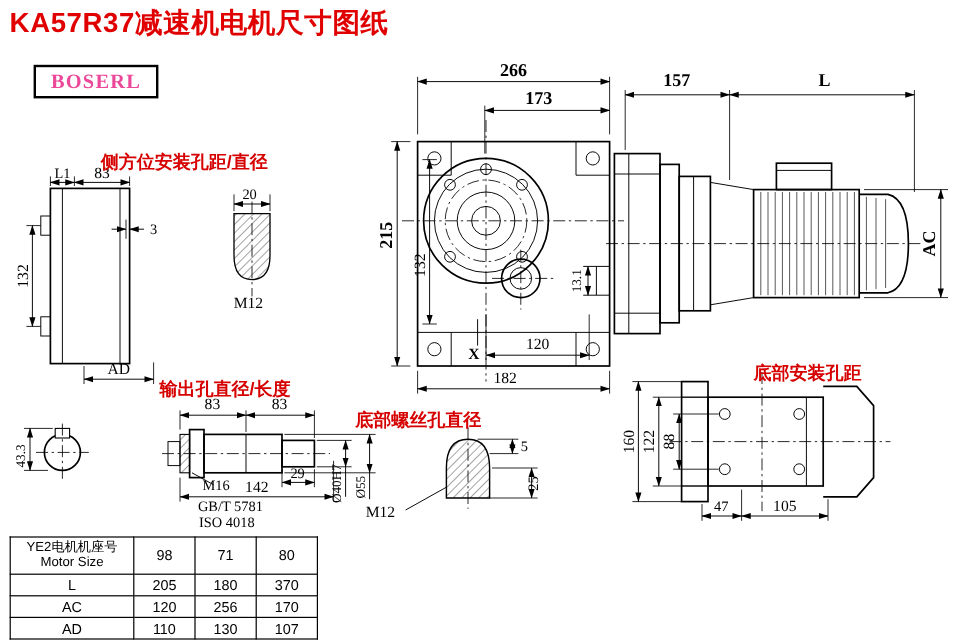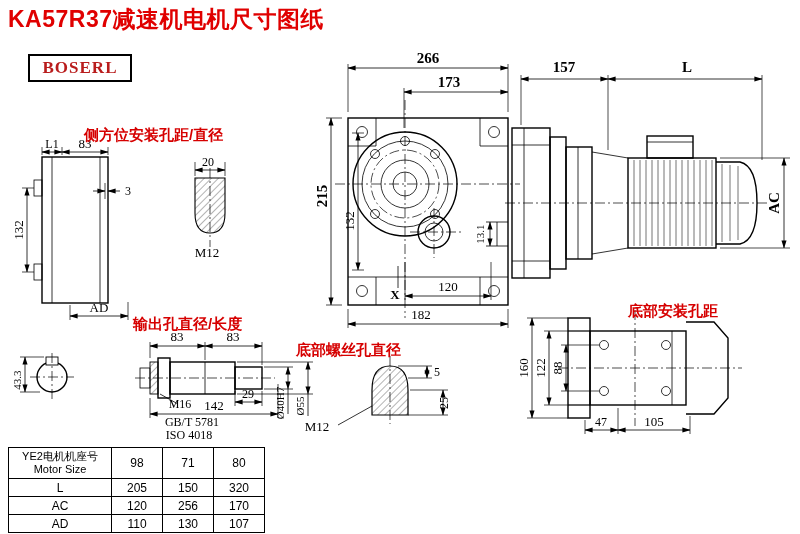--- a/index.html
+++ b/index.html
@@ -3,21 +3,21 @@
 <meta charset="utf-8">
 <style>
   html,body{margin:0;padding:0;background:#fff;}
   .canvas{position:relative;width:800px;height:534px;background:#fff;overflow:hidden;
           font-family:"Liberation Sans",sans-serif;}
   .page-title{position:absolute;left:8px;top:4px;margin:0;font-size:23px;font-weight:bold;
               color:#e00000;letter-spacing:.5px;white-space:nowrap;}
   .logo{position:absolute;left:28px;top:54px;width:100px;height:24px;border:2px solid #000;
         display:flex;align-items:center;justify-content:center;background:#fff;}
   .logo span{font-family:"Liberation Serif",serif;font-weight:bold;font-size:17px;
-             color:#b91c1c;letter-spacing:1px;}
+             color:#ec4899;letter-spacing:1px;}
   svg.draw{position:absolute;left:0;top:0;}
   
   .ol{fill:none;stroke:#000;stroke-width:1.4;}
   .tn{fill:none;stroke:#000;stroke-width:.8;}
   .fin{fill:none;stroke:#000;stroke-width:.55;}
   .cl{fill:none;stroke:#000;stroke-width:.7;stroke-dasharray:10 3 2 3;}
   .dim{fill:none;stroke:#000;stroke-width:.8;}
   .ext{fill:none;stroke:#000;stroke-width:.7;}
   .dtx{font-family:"Liberation Serif",serif;font-size:13px;fill:#000;text-anchor:middle;}
   .big{font-size:15px;font-weight:bold;}
@@ -219,22 +219,22 @@
           <div>YE2电机机座号</div>
           <div>Motor Size</div>
         </td>
         <td class="num">98</td>
         <td class="num">71</td>
         <td class="num">80</td>
       </tr>
       <tr>
         <td>L</td>
         <td class="num">205</td>
-        <td class="num">150</td>
-        <td class="num">320</td>
+        <td class="num">180</td>
+        <td class="num">370</td>
       </tr>
       <tr>
         <td>AC</td>
         <td class="num">120</td>
         <td class="num">256</td>
         <td class="num">170</td>
       </tr>
       <tr>
         <td>AD</td>
         <td class="num">110</td>

